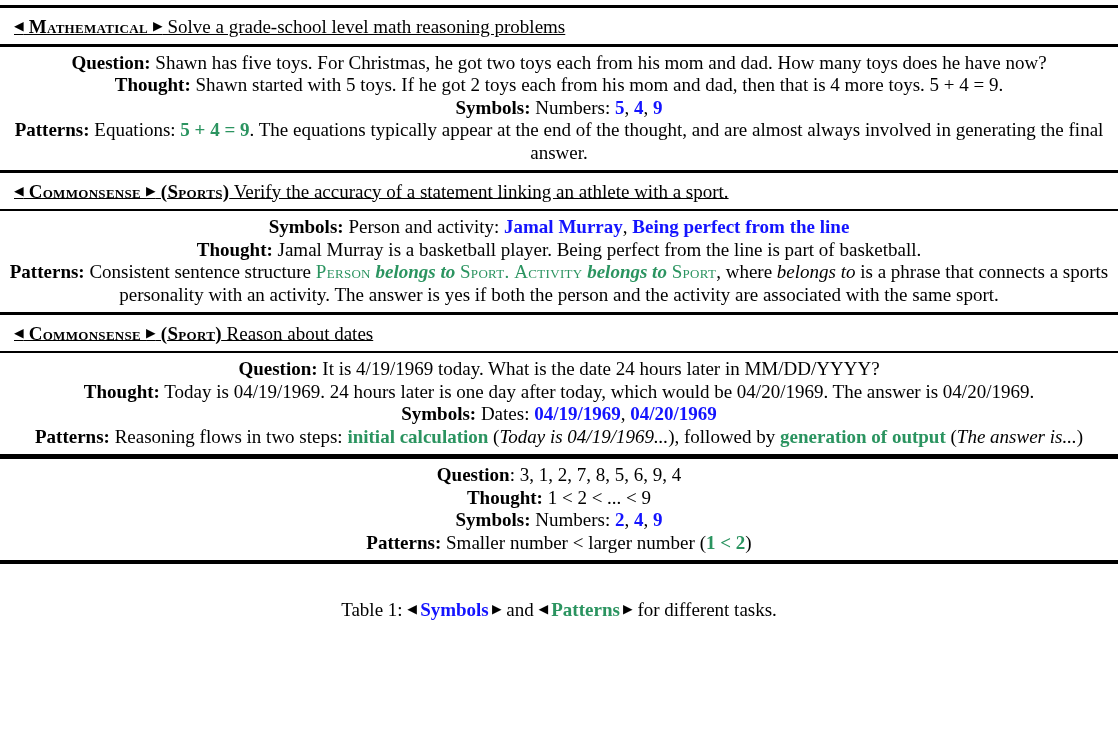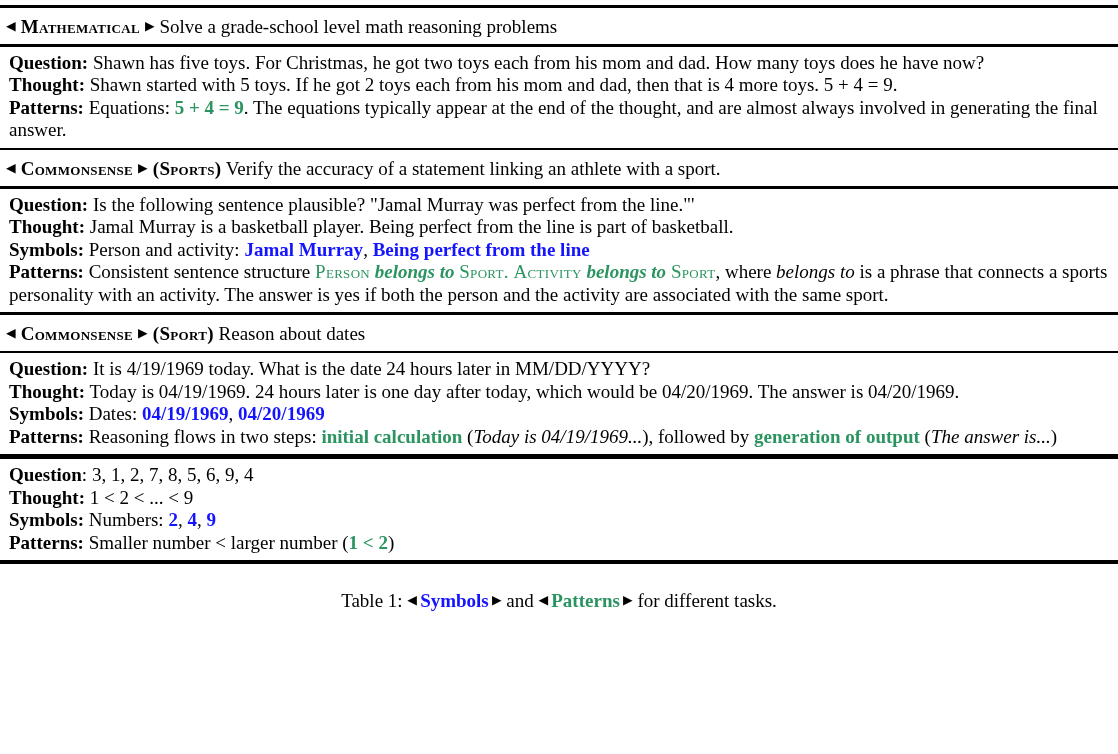--- a/index.html
+++ b/index.html
@@ -7,52 +7,52 @@
     width:1118px;height:754px;
     font-family:"Liberation Serif", serif;
     font-size:19px;line-height:22.5px;color:#000;
     overflow:hidden;
   }
   #paper-table{padding-top:5px;}
   .rule{background:#000;width:1118px;}
   .rule-top{height:3px;}
   .rule-mid{height:2.5px;}
   .rule-bottom{height:4px;}
-  .section-header{padding:7px 9px 6px 6px;}
+  .section-header{padding:7px 9px 6px 14px;text-decoration:underline;}
   .section-body{padding:5px 9px 6px 9px;}
-  .body-row{margin:0;}
+  .body-row{margin:0;text-align:center;}
   .seg-b{font-weight:bold;}
   .seg-i{font-style:italic;}
   .seg-bb{font-weight:bold;color:var(--symbol-blue);}
   .seg-bg{font-weight:bold;color:var(--pattern-green);}
   .seg-big{font-weight:bold;font-style:italic;color:var(--pattern-green);}
   .seg-sc{font-variant:small-caps;font-weight:bold;letter-spacing:0.3px;}
   .seg-scg{font-variant:small-caps;font-weight:normal;letter-spacing:0.3px;color:var(--pattern-green);}
   .seg-tri{font-size:0.66em;vertical-align:2.5px;}
-  #table-caption{text-align:center;margin-top:25px;}
+  #table-caption{text-align:center;margin-top:34px;}
 </style>
 </head>
 <body>
 
 <div id="paper-table">
     <div class="rule rule-top"></div>
     <div class="section-header"><span class="seg-tri">◀</span><span class="seg-sc"> Mathematical </span><span class="seg-tri">▶</span><span> Solve a grade-school level math reasoning problems</span></div>
     <div class="rule rule-mid"></div>
     <div class="section-body">
       <div class="body-row"><span class="seg-b">Question:</span><span> Shawn has five toys. For Christmas, he got two toys each from his mom and dad. How many toys does he have now?</span></div>
       <div class="body-row"><span class="seg-b">Thought:</span><span> Shawn started with 5 toys. If he got 2 toys each from his mom and dad, then that is 4 more toys. 5 + 4 = 9.</span></div>
+      <div class="body-row"><span class="seg-b">Symbols:</span><span> Numbers: </span><span class="seg-bb">5</span><span>, </span><span class="seg-bb">4</span><span>, </span><span class="seg-bb">9</span></div>
       <div class="body-row"><span class="seg-b">Patterns:</span><span> Equations: </span><span class="seg-bg">5 + 4 = 9</span><span>. The equations typically appear at the end of the thought, and are almost always involved in generating the final answer.</span></div>
     </div>
     <div class="rule rule-mid"></div>
     <div class="section-header"><span class="seg-tri">◀</span><span class="seg-sc"> Commonsense </span><span class="seg-tri">▶</span><span class="seg-sc"> (Sports)</span><span> Verify the accuracy of a statement linking an athlete with a sport.</span></div>
     <div class="rule rule-mid"></div>
     <div class="section-body">
-      <div class="body-row"><span class="seg-b">Question:</span><span> Is the following sentence plausible? "Jamal Murray was perfect from the line."'</span></div>
+      <div class="body-row"><span class="seg-b">Symbols:</span><span> Person and activity: </span><span class="seg-bb">Jamal Murray</span><span>, </span><span class="seg-bb">Being perfect from the line</span></div>
       <div class="body-row"><span class="seg-b">Thought:</span><span> Jamal Murray is a basketball player. Being perfect from the line is part of basketball.</span></div>
-      <div class="body-row"><span class="seg-b">Symbols:</span><span> Person and activity: </span><span class="seg-bb">Jamal Murray</span><span>, </span><span class="seg-bb">Being perfect from the line</span></div>
       <div class="body-row"><span class="seg-b">Patterns:</span><span> Consistent sentence structure </span><span class="seg-scg">Person</span><span class="seg-big"> belongs to </span><span class="seg-scg">Sport.</span><span> </span><span class="seg-scg">Activity</span><span class="seg-big"> belongs to </span><span class="seg-scg">Sport</span><span>, where </span><span class="seg-i">belongs to</span><span> is a phrase that connects a sports personality with an activity. The answer is yes if both the person and the activity are associated with the same sport.</span></div>
     </div>
     <div class="rule rule-mid"></div>
     <div class="section-header"><span class="seg-tri">◀</span><span class="seg-sc"> Commonsense </span><span class="seg-tri">▶</span><span class="seg-sc"> (Sport)</span><span> Reason about dates</span></div>
     <div class="rule rule-mid"></div>
     <div class="section-body">
       <div class="body-row"><span class="seg-b">Question:</span><span> It is 4/19/1969 today. What is the date 24 hours later in MM/DD/YYYY?</span></div>
       <div class="body-row"><span class="seg-b">Thought:</span><span> Today is 04/19/1969. 24 hours later is one day after today, which would be 04/20/1969. The answer is 04/20/1969.</span></div>
       <div class="body-row"><span class="seg-b">Symbols:</span><span> Dates: </span><span class="seg-bb">04/19/1969</span><span>, </span><span class="seg-bb">04/20/1969</span></div>
       <div class="body-row"><span class="seg-b">Patterns:</span><span> Reasoning flows in two steps: </span><span class="seg-bg">initial calculation</span><span> (</span><span class="seg-i">Today is 04/19/1969...</span><span>), followed by </span><span class="seg-bg">generation of output</span><span> (</span><span class="seg-i">The answer is...</span><span>)</span></div>

